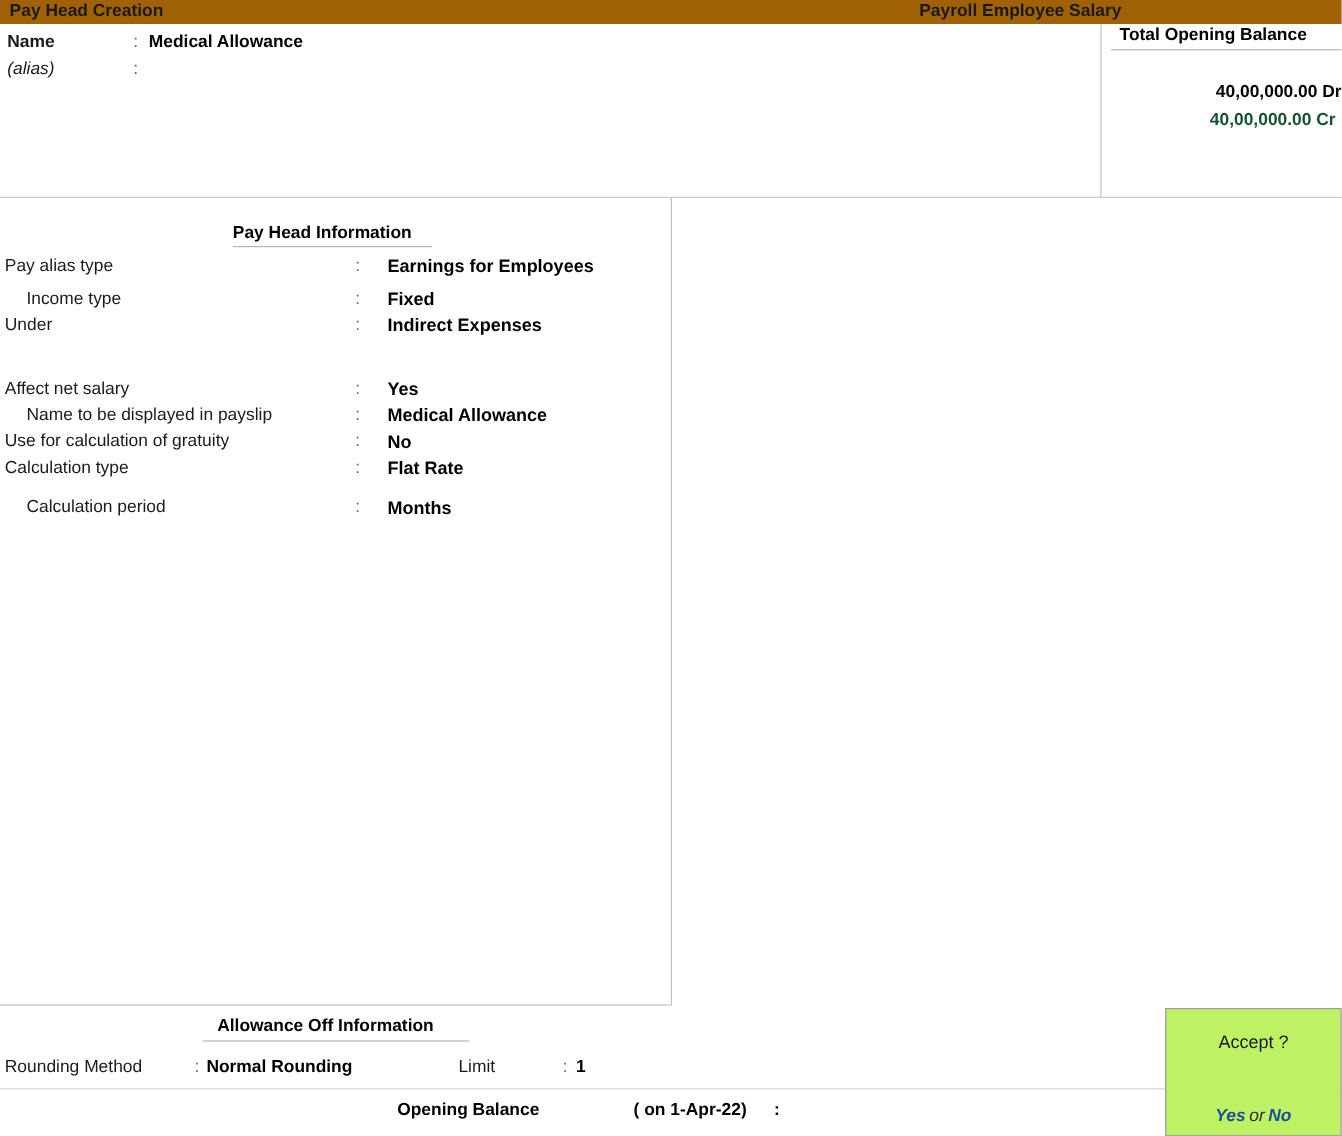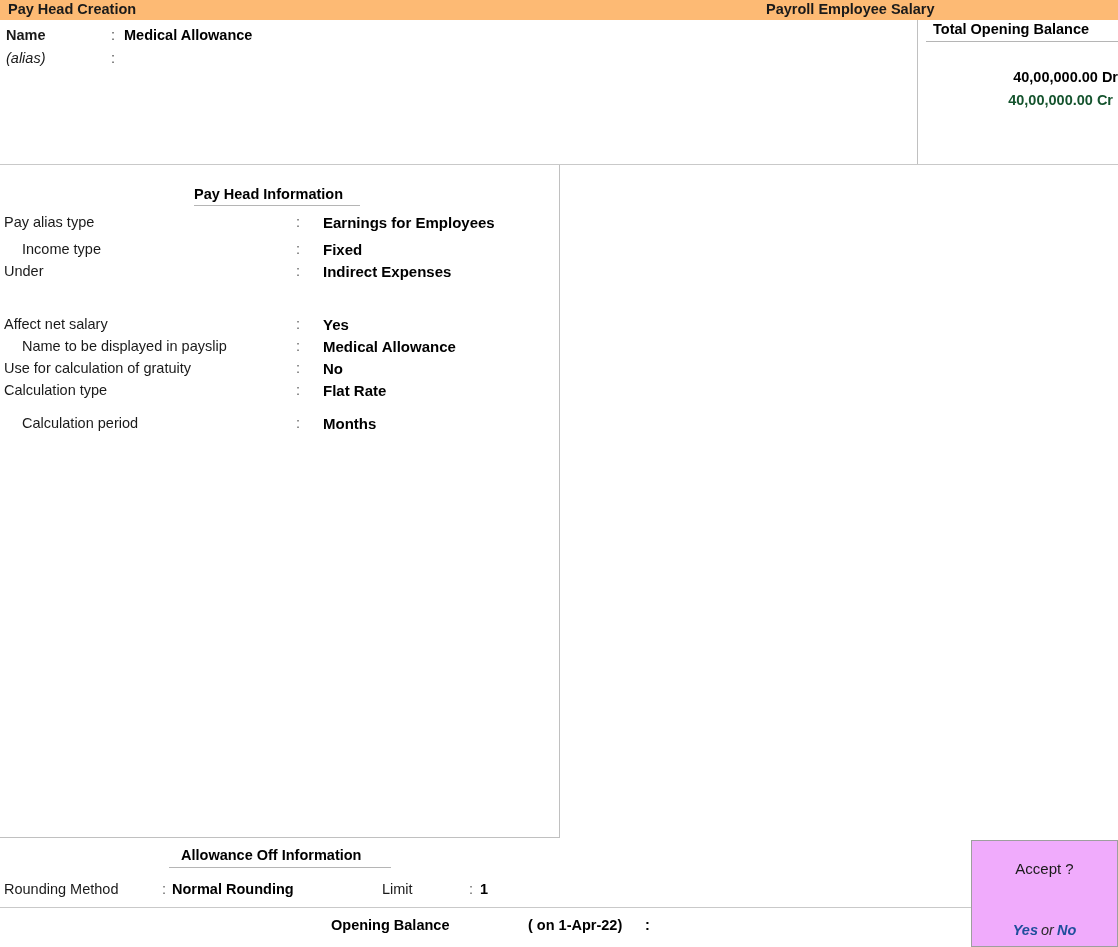--- a/index.html
+++ b/index.html
@@ -22,21 +22,21 @@
     width: 1118px;
     height: 947px;
   }
 
   
   .titlebar {
     position: absolute;
     left: 0; top: 0;
     width: 1118px;
     height: 20px;
-    background: #fdba74;
+    background: #a16207;
   }
   .titlebar-left {
     position: absolute;
     left: 8px; top: 1px;
     font-size: 14.5px;
     font-weight: bold;
     color: #1a1a1a;
     white-space: nowrap;
   }
   .titlebar-right {
@@ -305,21 +305,21 @@
     font-weight: bold;
     color: #000;
   }
 
   
   .accept-box {
     position: absolute;
     left: 971px; top: 840px;
     width: 147px;
     height: 107px;
-    background: #f0abfc;
+    background: #bef264;
     border: 1px solid #9e9e9e;
     box-sizing: border-box;
   }
   .accept-q {
     position: absolute;
     left: 0; top: 19px;
     width: 100%;
     text-align: center;
     font-size: 15px;
     color: #1a1a1a;

